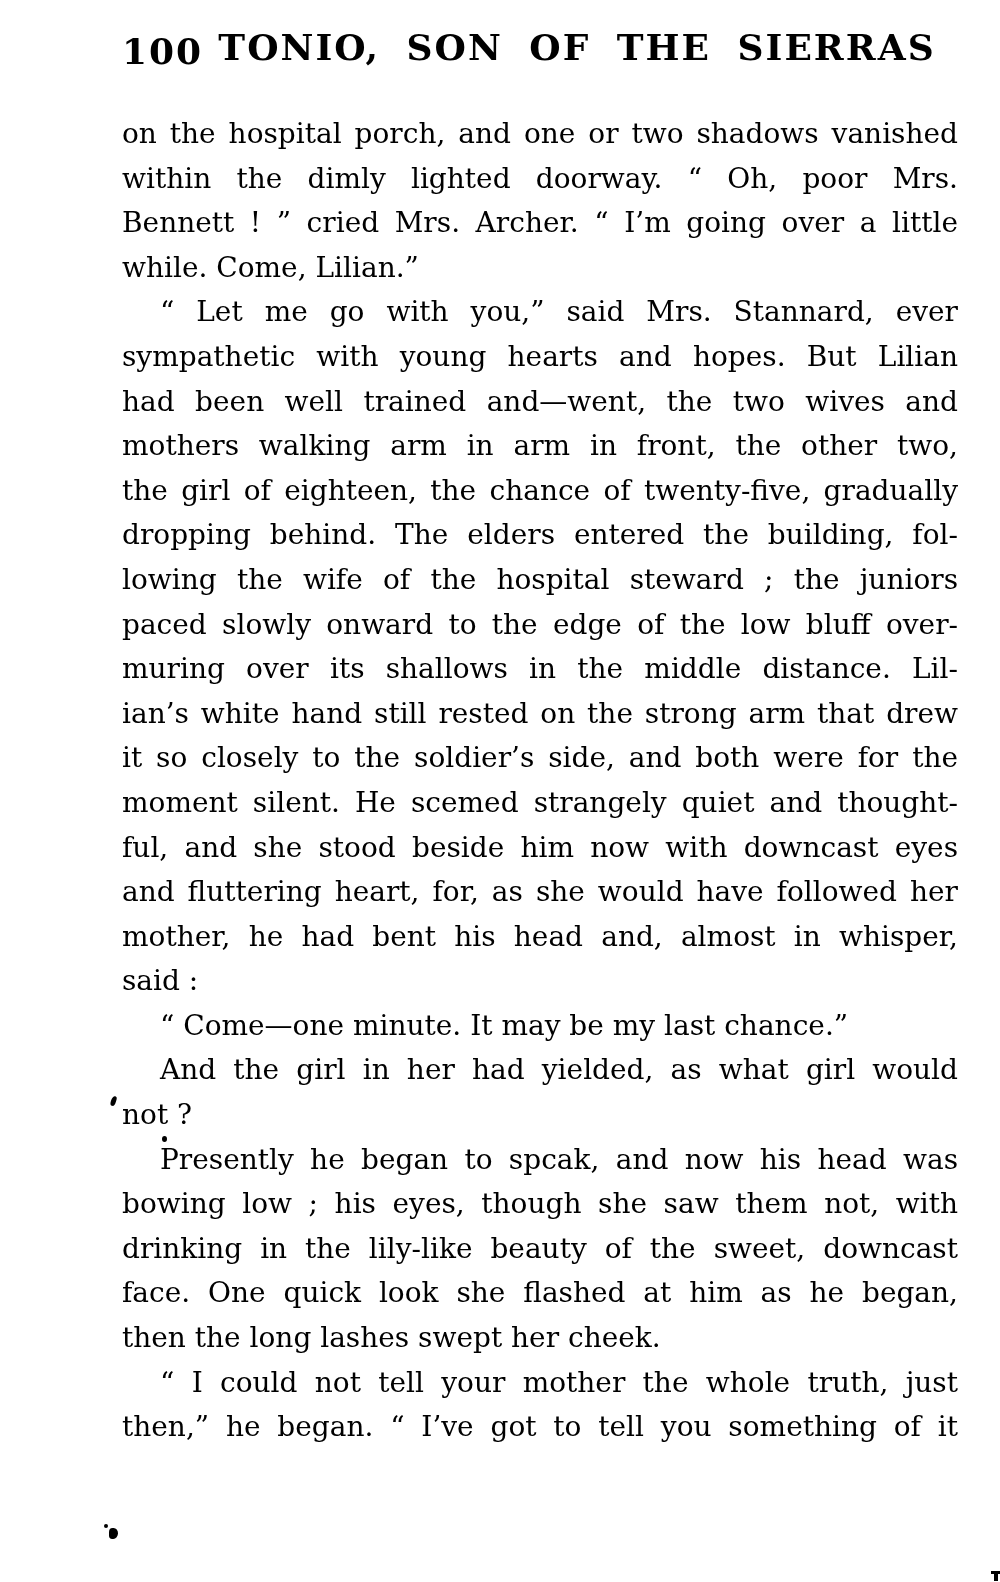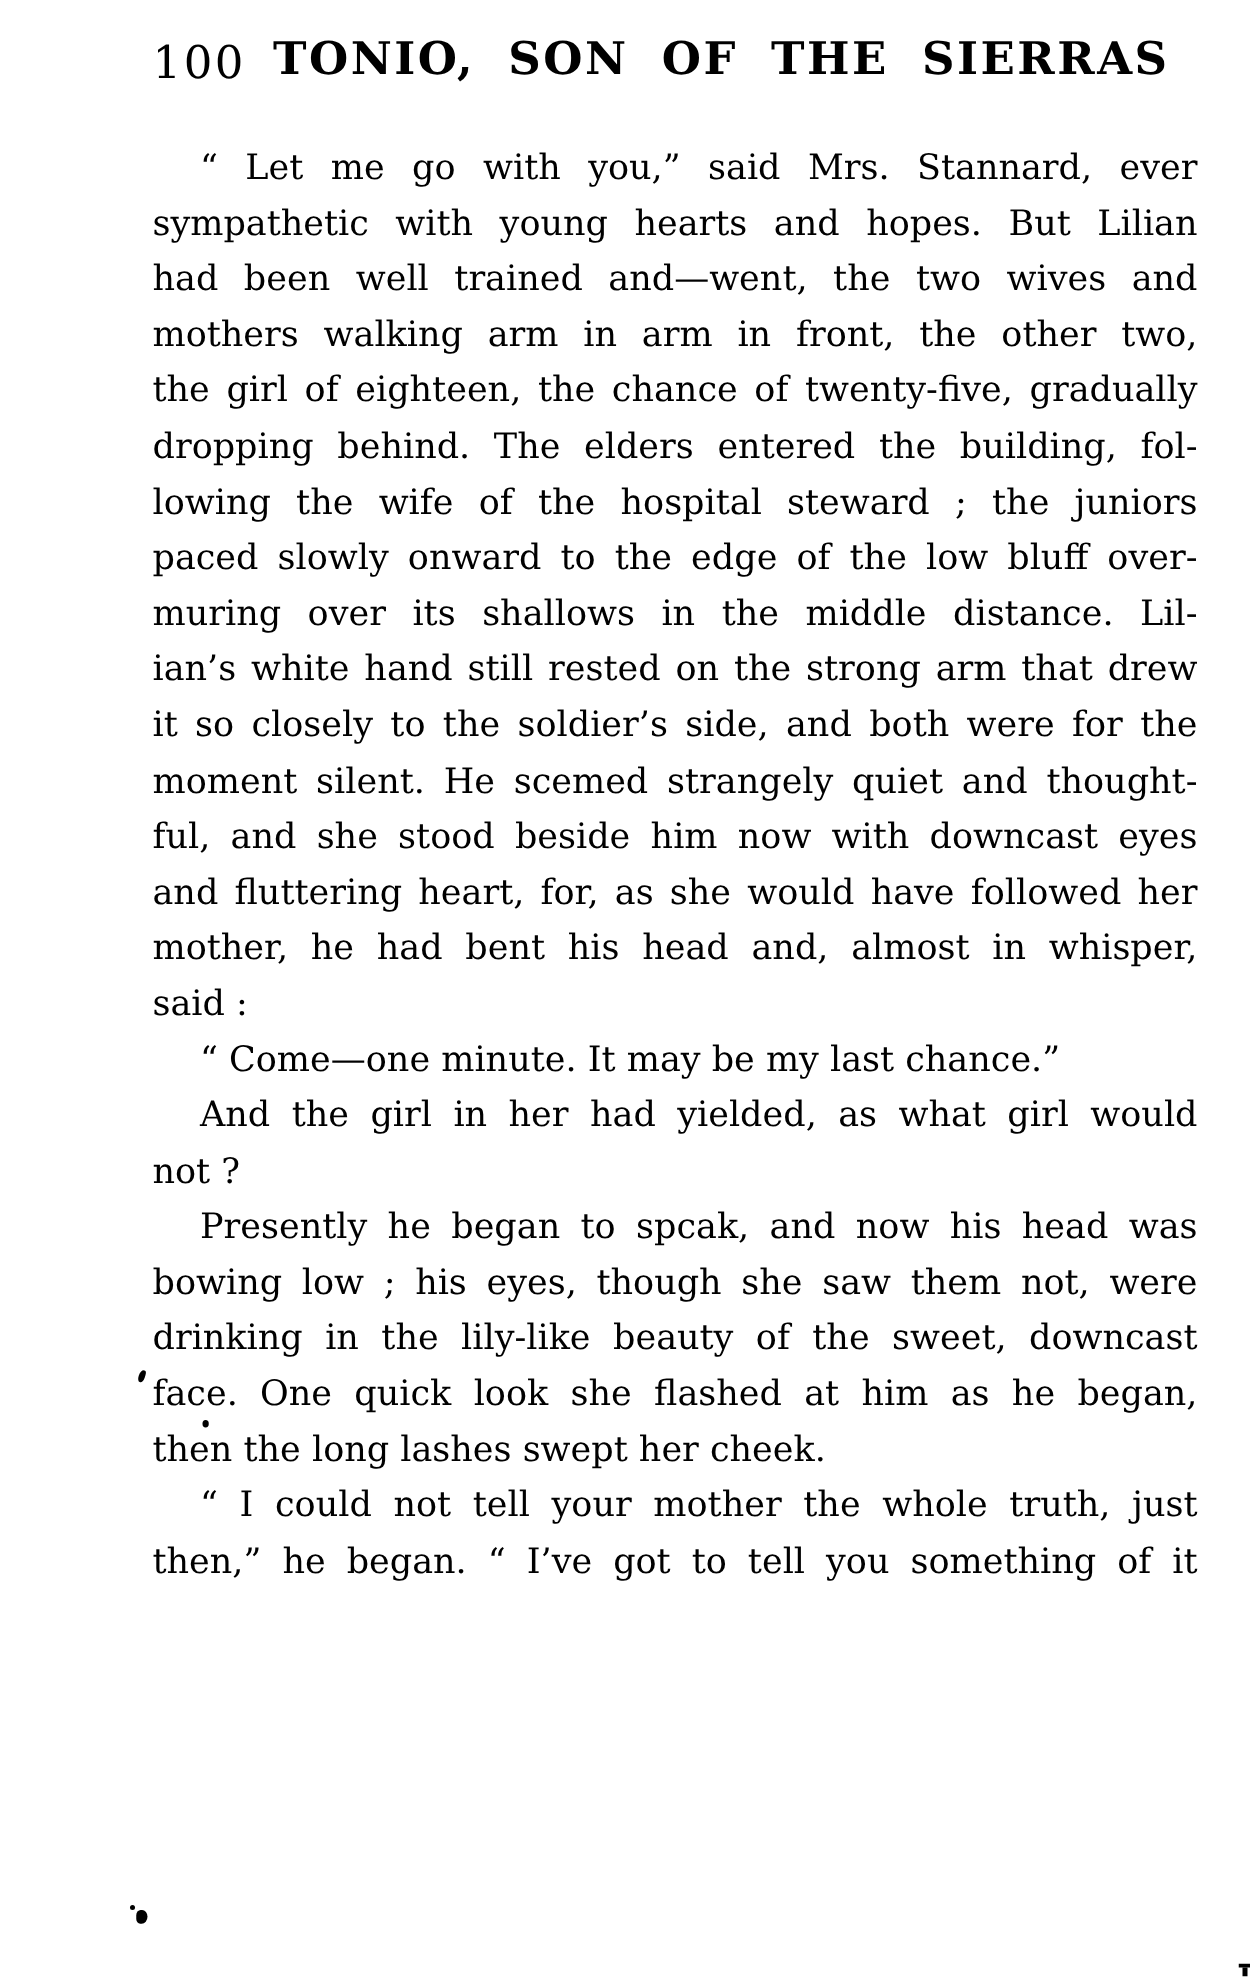--- a/index.html
+++ b/index.html
@@ -15,21 +15,21 @@
     overflow: hidden;
     font-family: "DejaVu Serif", serif;
     color: #000000;
   }
   
   .page-number {
     position: absolute;
     left: 122px;
     top: 30px;
     font-size: 36px;
-    font-weight: 400;
+    font-weight: 700;
     letter-spacing: 2px;
   }
   .running-title {
     position: absolute;
     left: 139px;
     top: 26px;
     width: 836px;
     margin: 0;
     text-align: center;
     font-size: 36px;
@@ -77,20 +77,26 @@
 
 <div class="page">
 
   <header>
     <span class="page-number">100</span>
     <h1 class="running-title">TONIO, SON OF THE SIERRAS</h1>
   </header>
 
   <section class="bodytext">
 
+    <div class="para">
+      <div class="line">on the hospital porch, and one or two shadows vanished</div>
+      <div class="line">within the dimly lighted doorway. “ Oh, poor Mrs.</div>
+      <div class="line">Bennett ! ” cried Mrs. Archer. “ I’m going over a little</div>
+      <div class="line last">while. Come, Lilian.”</div>
+    </div>
 
     <div class="para indent">
       <div class="line">“ Let me go with you,” said Mrs. Stannard, ever</div>
       <div class="line">sympathetic with young hearts and hopes. But Lilian</div>
       <div class="line">had been well trained and—went, the two wives and</div>
       <div class="line">mothers walking arm in arm in front, the other two,</div>
       <div class="line">the girl of eighteen, the chance of twenty-five, gradually</div>
       <div class="line">dropping behind. The elders entered the building, fol-</div>
       <div class="line">lowing the wife of the hospital steward ; the juniors</div>
       <div class="line">paced slowly onward to the edge of the low bluff over-</div>
@@ -108,21 +114,21 @@
       <div class="line last">“ Come—one minute. It may be my last chance.”</div>
     </div>
 
     <div class="para indent">
       <div class="line">And the girl in her had yielded, as what girl would</div>
       <div class="line last">not ?</div>
     </div>
 
     <div class="para indent">
       <div class="line">Presently he began to spcak, and now his head was</div>
-      <div class="line">bowing low ; his eyes, though she saw them not, were</div>
+      <div class="line">bowing low ; his eyes, though she saw them not, with</div>
       <div class="line">drinking in the lily-like beauty of the sweet, downcast</div>
       <div class="line">face. One quick look she flashed at him as he began,</div>
       <div class="line last">then the long lashes swept her cheek.</div>
     </div>
 
     <div class="para indent">
       <div class="line">“ I could not tell your mother the whole truth, just</div>
       <div class="line">then,” he began. “ I’ve got to tell you something of it</div>
     </div>
 

